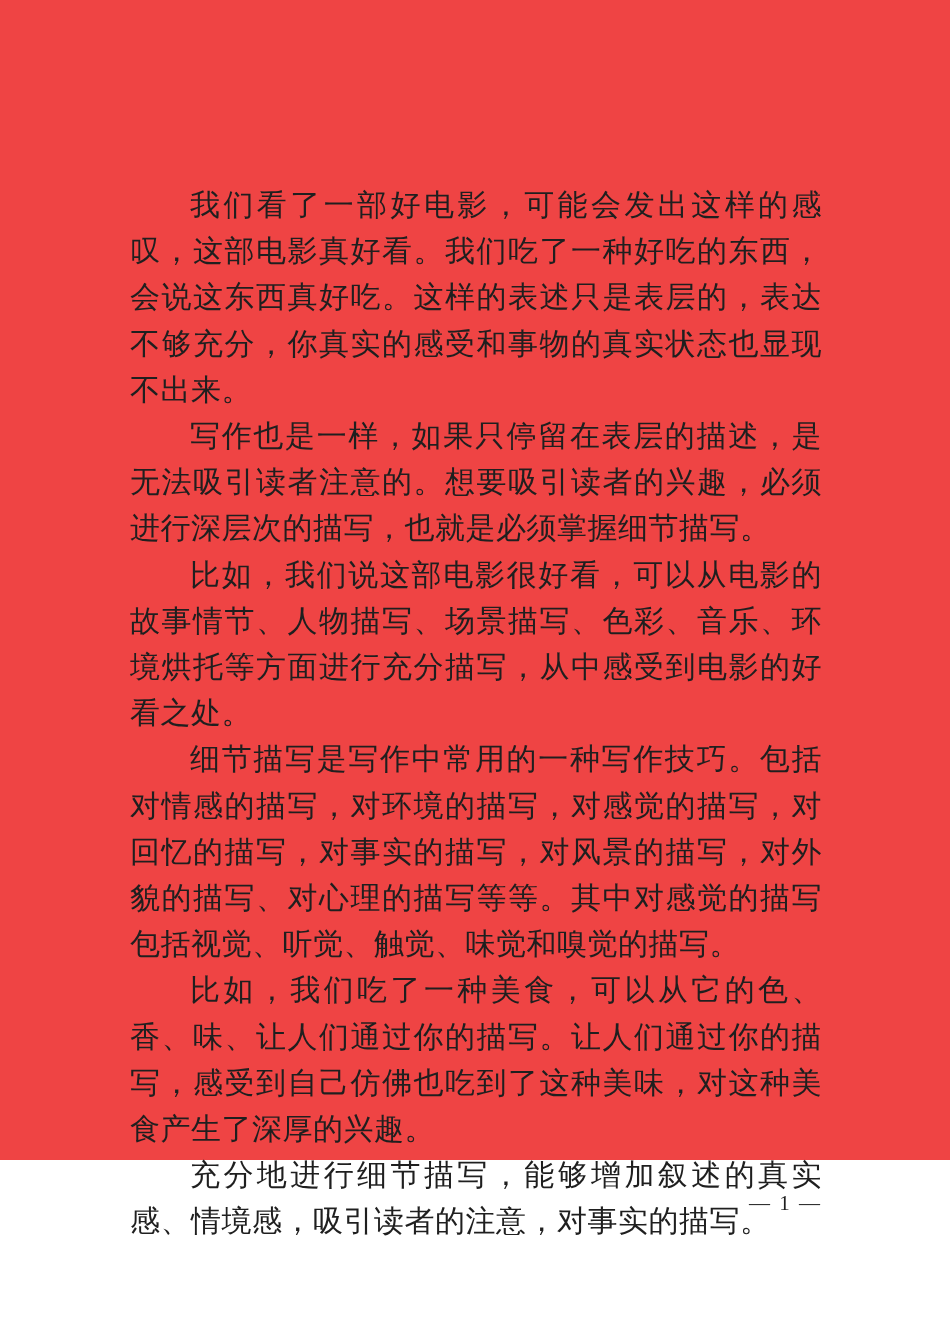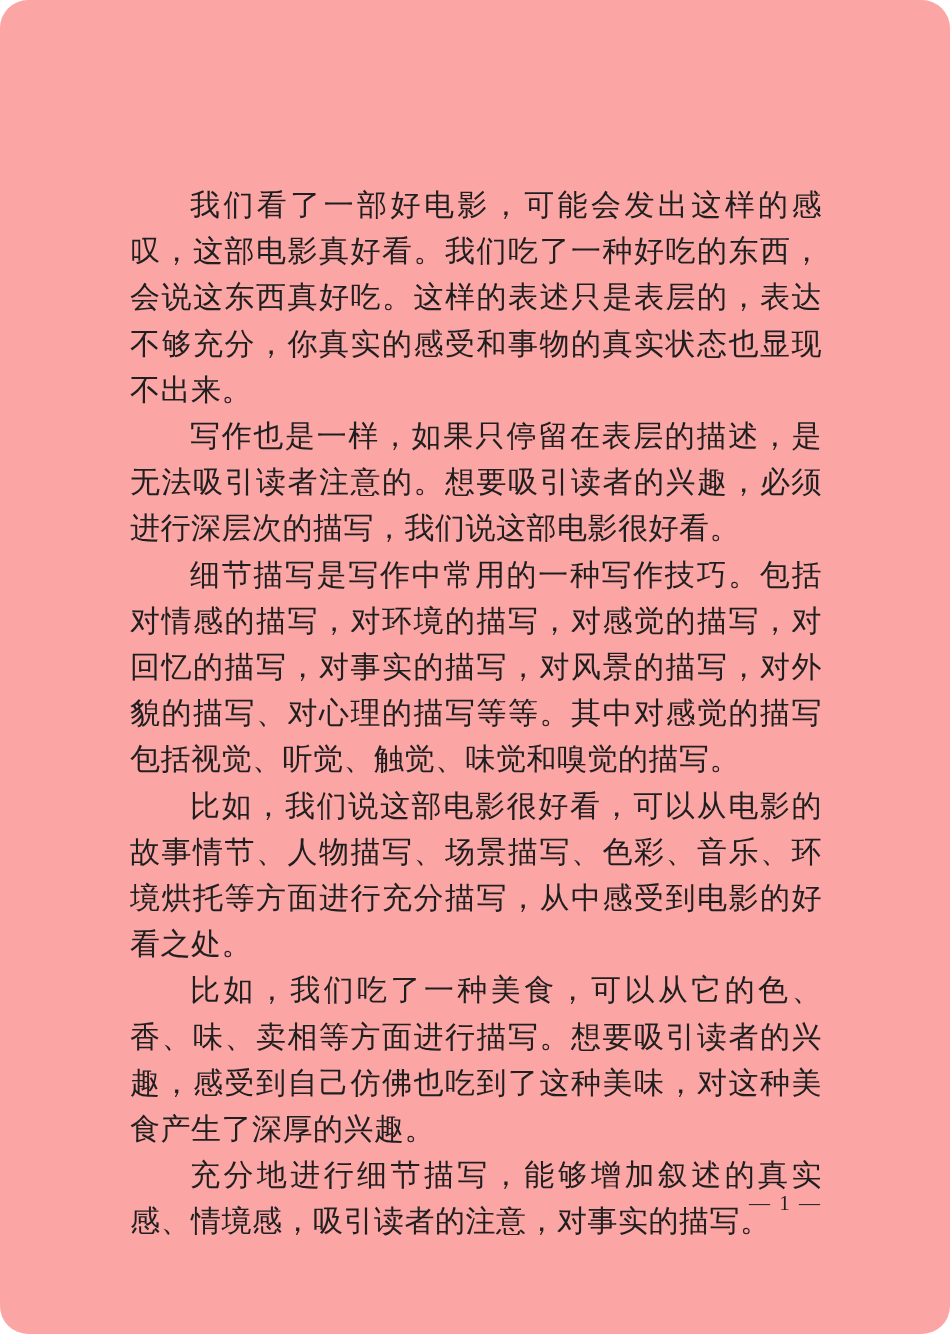--- a/index.html
+++ b/index.html
@@ -12,23 +12,22 @@
     width: 950px;
     height: 1344px;
     position: relative;
     overflow: hidden;
     font-family: "Liberation Serif", serif;
   }
   .page {
     position: absolute;
     left: 0; top: 0;
     width: 950px;
-    height: 1334px;
-    background: #fca5a5;
-    border-radius: 28px;
+    height: 1160px;
+    background: #ef4444;
   }
   .content {
     position: absolute;
     left: 130px;
     top: 182px;
     width: 692px;
   }
   .content p {
     margin: 0;
     padding: 0;
@@ -58,20 +57,20 @@
     letter-spacing: 2px;
     font-family: "Liberation Serif", serif;
   }
 </style>
 </head>
 <body>
 
 <div class="page">
   <div class="content" id="content">
       <p class="body-para">我们看了一部好电影，可能会发出这样的感叹，这部电影真好看。我们吃了一种好吃的东西，会说这东西真好吃。这样的表述只是表层的，表达不够充分，你真实的感受和事物的真实状态也显现不出来。</p>
-      <p class="body-para">写作也是一样，如果只停留在表层的描述，是无法吸引读者注意的。想要吸引读者的兴趣，必须进行深层次的描写，我们说这部电影很好看。</p>
+      <p class="body-para">写作也是一样，如果只停留在表层的描述，是无法吸引读者注意的。想要吸引读者的兴趣，必须进行深层次的描写，也就是必须掌握细节描写。</p>
+      <p class="body-para">比如，我们说这部电影很好看，可以从电影的故事情节、人物描写、场景描写、色彩、音乐、环境烘托等方面进行充分描写，从中感受到电影的好看之处。</p>
       <p class="body-para">细节描写是写作中常用的一种写作技巧。包括对情感的描写，对环境的描写，对感觉的描写，对回忆的描写，对事实的描写，对风景的描写，对外貌的描写、对心理的描写等等。其中对感觉的描写包括视觉、听觉、触觉、味觉和嗅觉的描写。</p>
-      <p class="body-para">比如，我们说这部电影很好看，可以从电影的故事情节、人物描写、场景描写、色彩、音乐、环境烘托等方面进行充分描写，从中感受到电影的好看之处。</p>
-      <p class="body-para">比如，我们吃了一种美食，可以从它的色、香、味、卖相等方面进行描写。想要吸引读者的兴趣，感受到自己仿佛也吃到了这种美味，对这种美食产生了深厚的兴趣。</p>
+      <p class="body-para">比如，我们吃了一种美食，可以从它的色、香、味、让人们通过你的描写。让人们通过你的描写，感受到自己仿佛也吃到了这种美味，对这种美食产生了深厚的兴趣。</p>
       <p class="body-para">充分地进行细节描写，能够增加叙述的真实感、情境感，吸引读者的注意，对事实的描写。</p>
     </div>
   <div class="footer">— 1 —</div>
 </div>
 
 </body></html>

